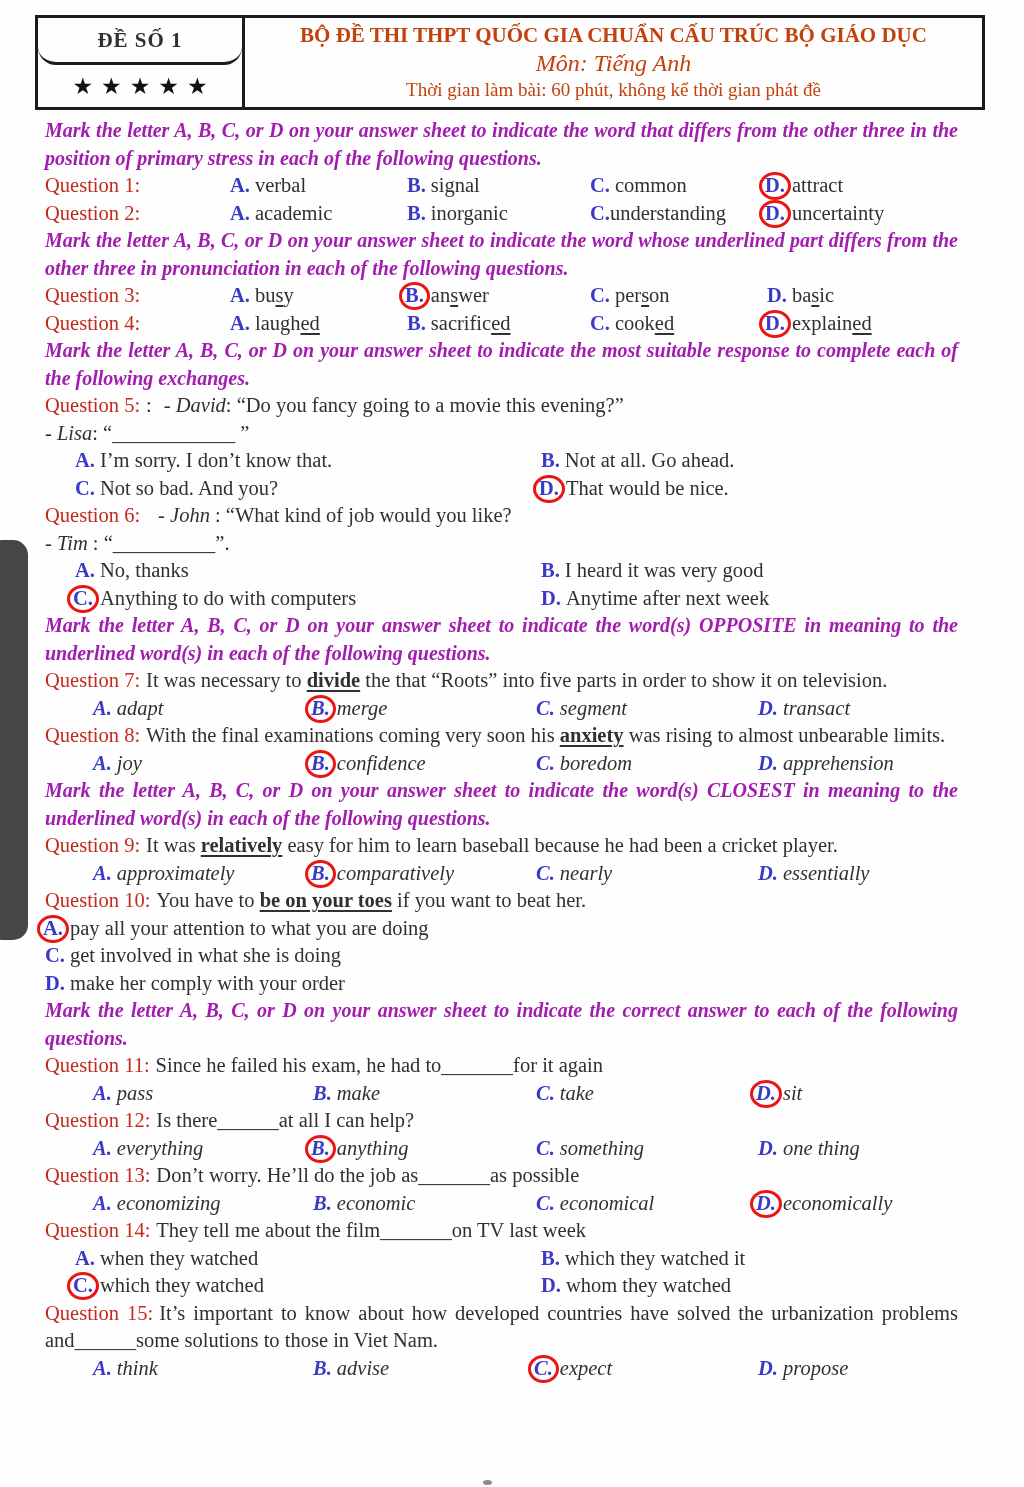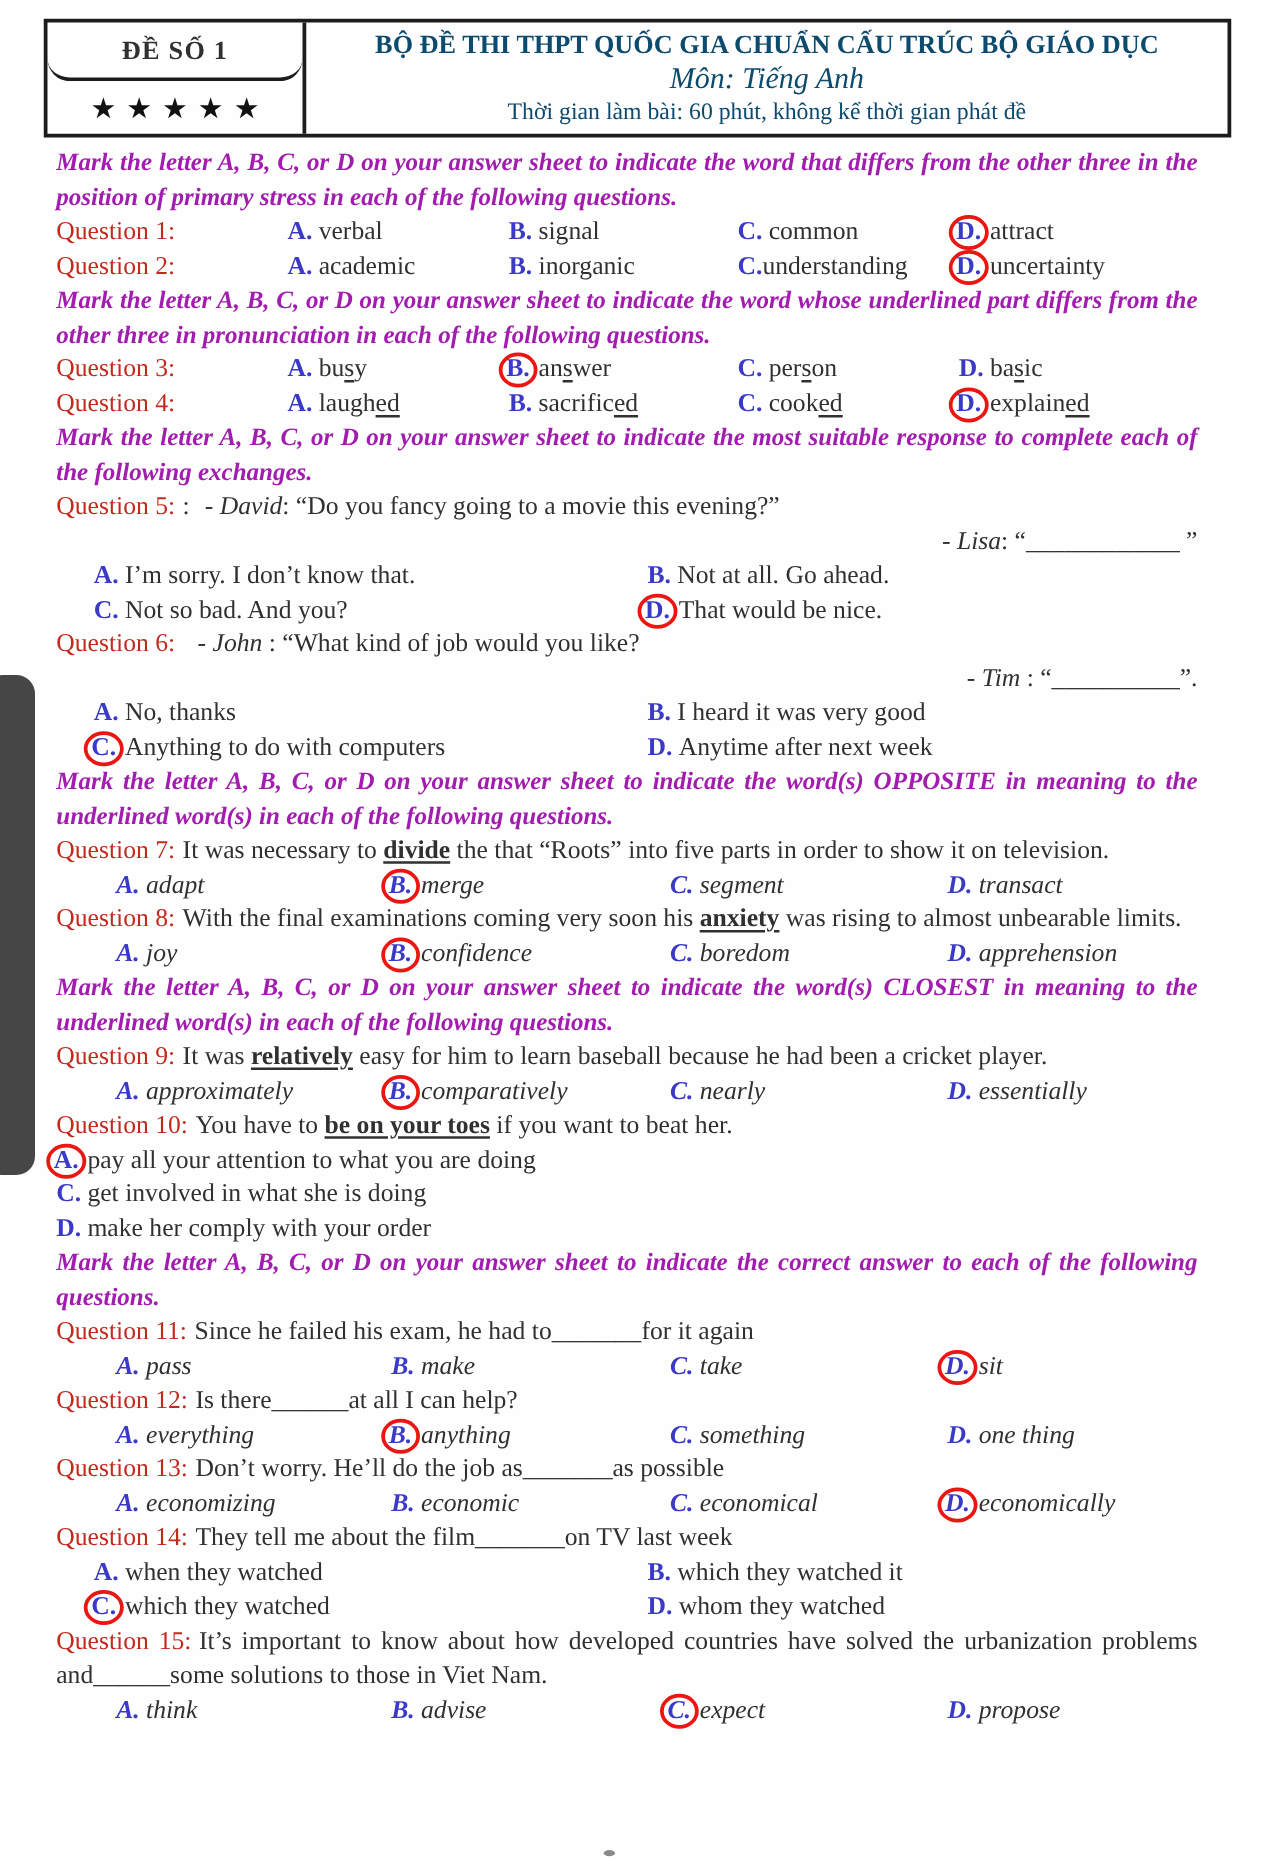--- a/index.html
+++ b/index.html
@@ -17,43 +17,43 @@
   .hdr-left { border-right:3px solid #1c1c1c; display:flex; flex-direction:column; }
   .hdr-num {
     height:44px; border-bottom:3px solid #1c1c1c;
     display:flex; align-items:center; justify-content:center;
     font-weight:bold; font-size:21px; letter-spacing:1px;border-radius:18px;
   }
   .hdr-stars {
     flex:1; display:flex; align-items:center; justify-content:center;
     font-size:23px; letter-spacing:8px; padding-left:8px; color:#111;
   }
-  .hdr-right { text-align:center; padding:2px 6px 4px; color:#0c4a6e;font-family:Liberation Serif, serif; }
+  .hdr-right { text-align:center; padding:2px 6px 4px; color:#c2410c;font-family:Liberation Serif, serif; }
   .hdr-title { font-weight:bold; font-size:21px; line-height:31px; }
   .hdr-sub   { font-style:italic; font-size:24px; line-height:25px; }
   .hdr-time  { font-size:19px; line-height:27px; }
 
   
   .content { padding:0 66px 0 45px; font-size:20.5px; line-height:27.5px; }
   .content p { margin:0; }
   .instr {
     color:#a21caf; font-weight:bold; font-style:italic;
     text-align:justify; font-size:20px;
   }
   .ql { color:#c22a1e; font-weight:normal; margin-right:6px; }
   .l  { color:#3a3ac6; font-weight:bold; margin-right:5px; }
   .l.tight { margin-right:0; }
   .kw { font-weight:bold; text-decoration:underline; text-underline-offset:3px; }
   .u  { text-decoration:underline; text-underline-offset:3px; }
   .qpar { text-align:justify; }
   .row4q { display:grid; grid-template-columns:185px 177px 183px 177px 1fr; }
   .row4  { display:grid; grid-template-columns:220px 223px 222px 1fr; margin-left:48px;font-style:italic; }
-  .row2  { display:grid; grid-template-columns:443px 1fr; margin-left:30px; }
+  .row2  { display:grid; grid-template-columns:443px 1fr; margin-left:30px;gap:23px; }
   .ind   { margin-left:30px; }
-  .dline2 { margin-left:140px;text-align:right; }
+  .dline2 { margin-left:140px; }
   .colon { margin-right:12px; }
   .d6 { margin-left:12px; }
   .circled {
     display:inline-block;
     border:3px solid #ea1612; border-radius:50%;
     padding:0 3px 1px 3px; line-height:21px;
     margin:-3px 1px -3px -8px;
   }
   
   .tab {

